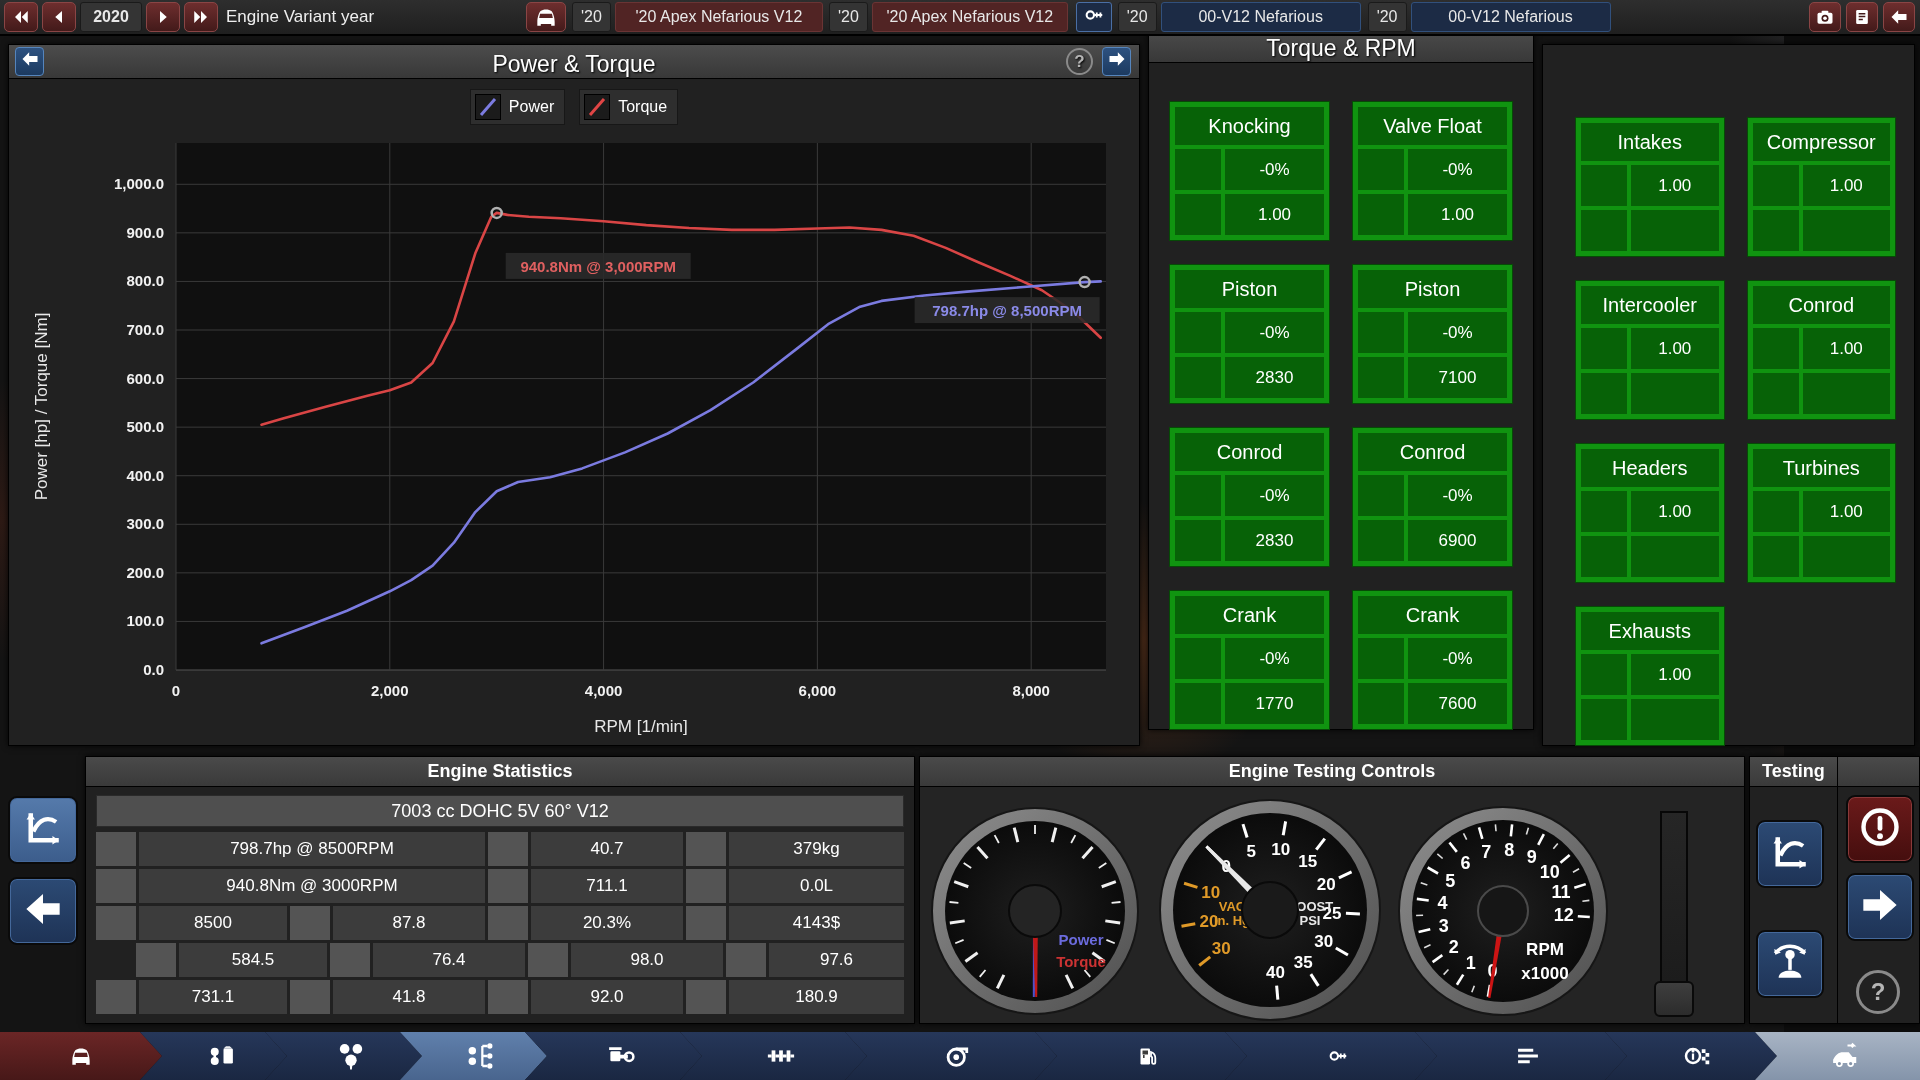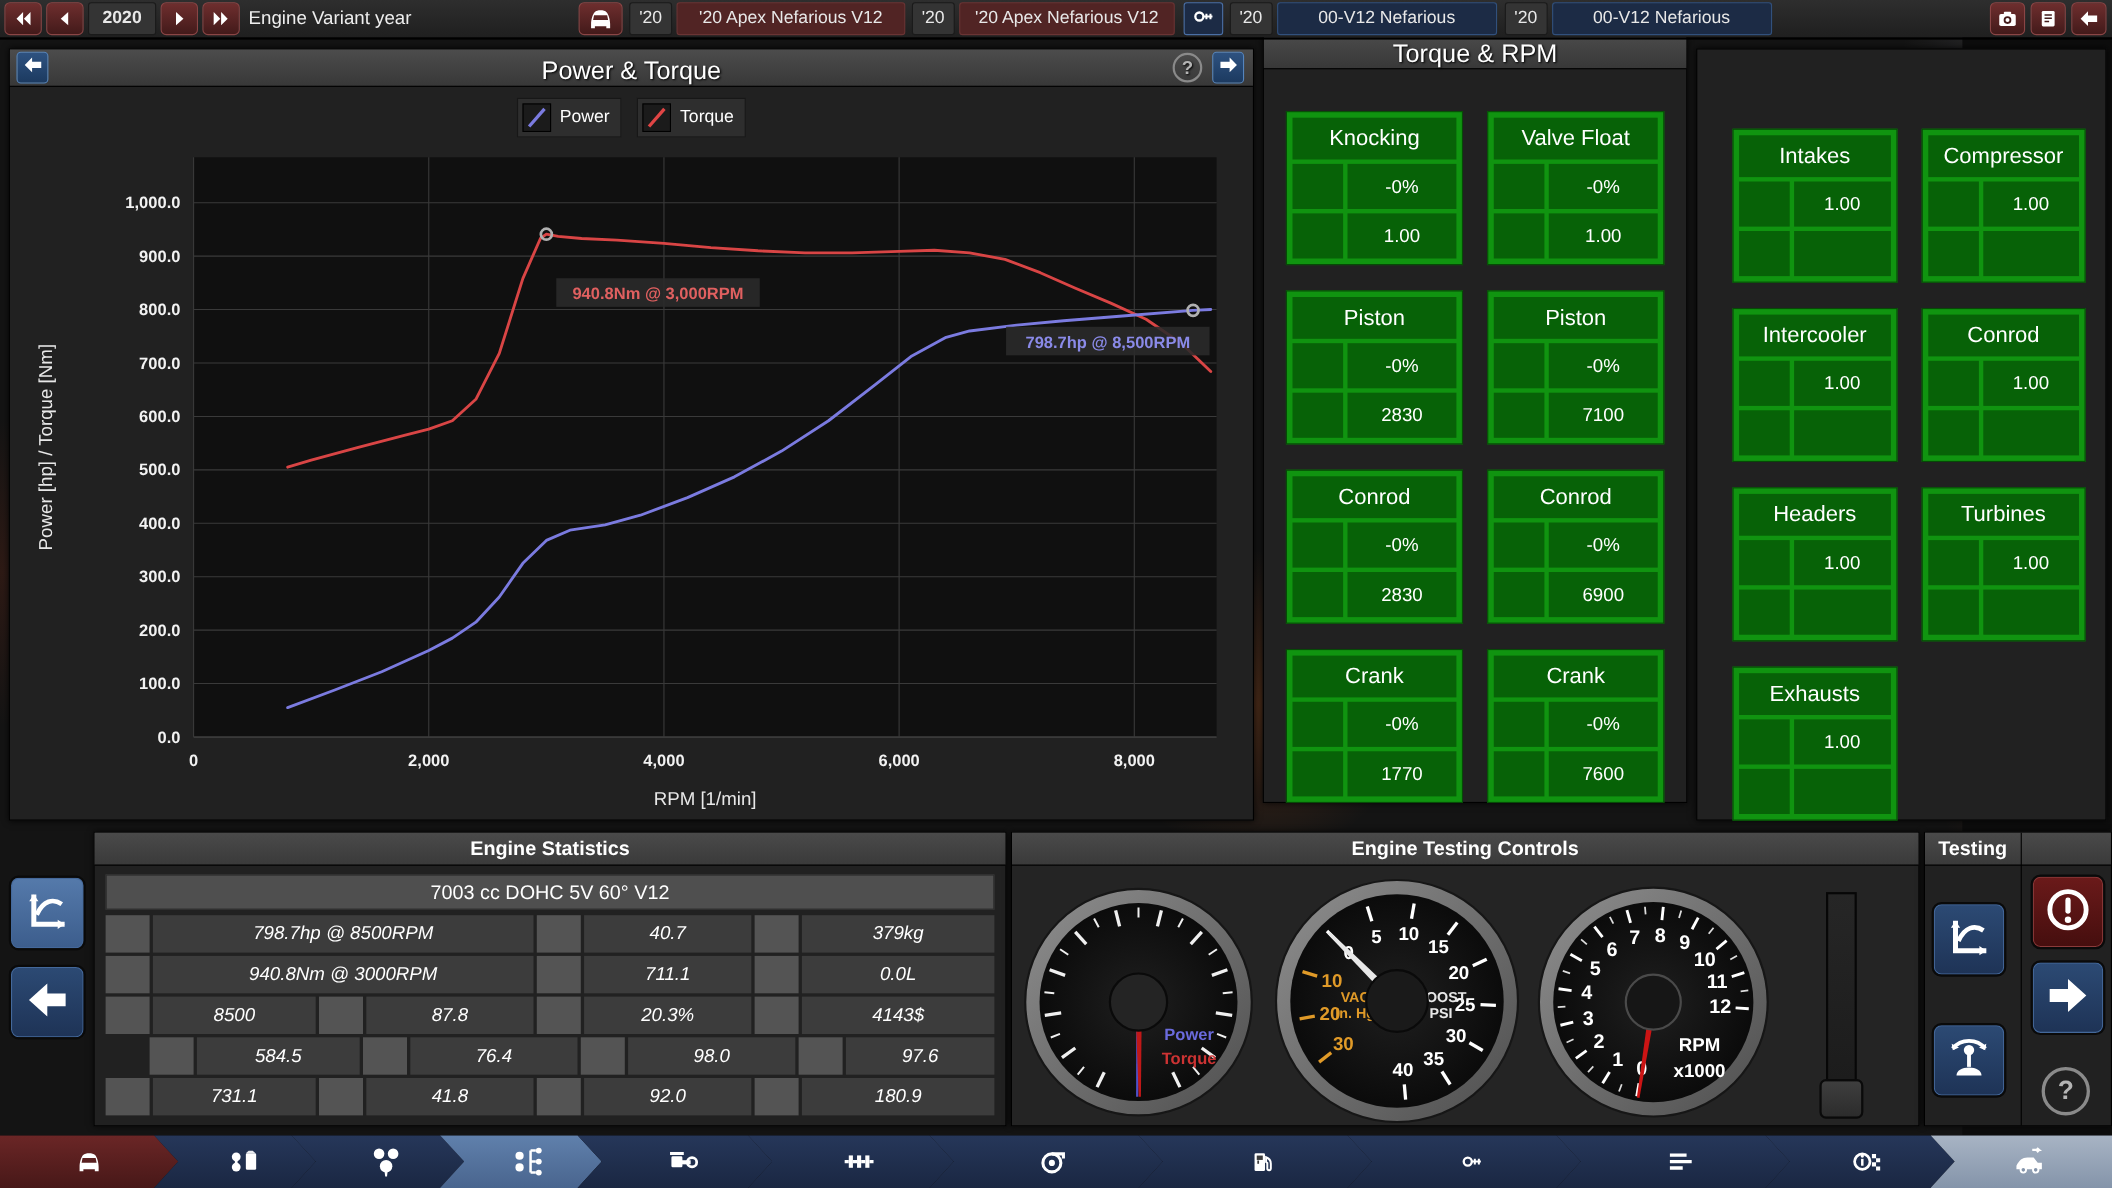--- a/index.html
+++ b/index.html
@@ -52,21 +52,21 @@
   .gcard .gi { width:46px; background:#076207; display:flex; align-items:center; justify-content:center; }
   .gcard .gv { flex:1; background:#076207; display:flex; align-items:center; justify-content:center; font-size:17px; }
   
   .bhead { height:30px; background:linear-gradient(#4a4a4a,#3a3a3a); border-bottom:1px solid #000;
     display:flex; align-items:center; justify-content:center; font-size:18px; font-weight:bold; }
   .srow { display:grid; column-gap:3px; margin-top:3px; height:34px; }
   .scell-i { background:#545454; display:flex; align-items:center; justify-content:center; }
   .scell-v { background:#3c3c3c; display:flex; align-items:center; justify-content:center; font-size:17px; }
   #engine-name-bar { margin:8px 10px 5px 10px; height:32px; background:#4f4f4f; border:1px solid #2a2a2a;
     display:flex; align-items:center; justify-content:center; font-size:18px; }
-  #stats-grid { padding:0 10px;font-style:italic; }
+  #stats-grid { padding:0 10px; }
   .blue-btn { position:absolute; width:70px; height:68px; border-radius:9px; border:2px solid #0a0a0a;
     display:flex; align-items:center; justify-content:center; cursor:pointer;
     background:linear-gradient(#2c4a74,#1e3356); box-shadow:0 0 0 1px #44689a inset; }
   .blue-btn.lit { background:linear-gradient(#557aab,#3c5d8c); }
   .red-btn { background:linear-gradient(#6b1a1a,#450e0e); box-shadow:0 0 0 1px #8a3a3a inset; }
   
   #throttle-track { position:absolute; left:1660px; top:811px; width:28px; height:172px;
     background:linear-gradient(#262626,#1c1c1c); border:2px solid #070707; cursor:pointer; }
   #throttle-handle { position:absolute; left:1654px; top:981px; width:40px; height:36px;
     background:linear-gradient(#3e3e3e,#2c2c2c); border:2px solid #0a0a0a; border-radius:6px; cursor:grab; }

